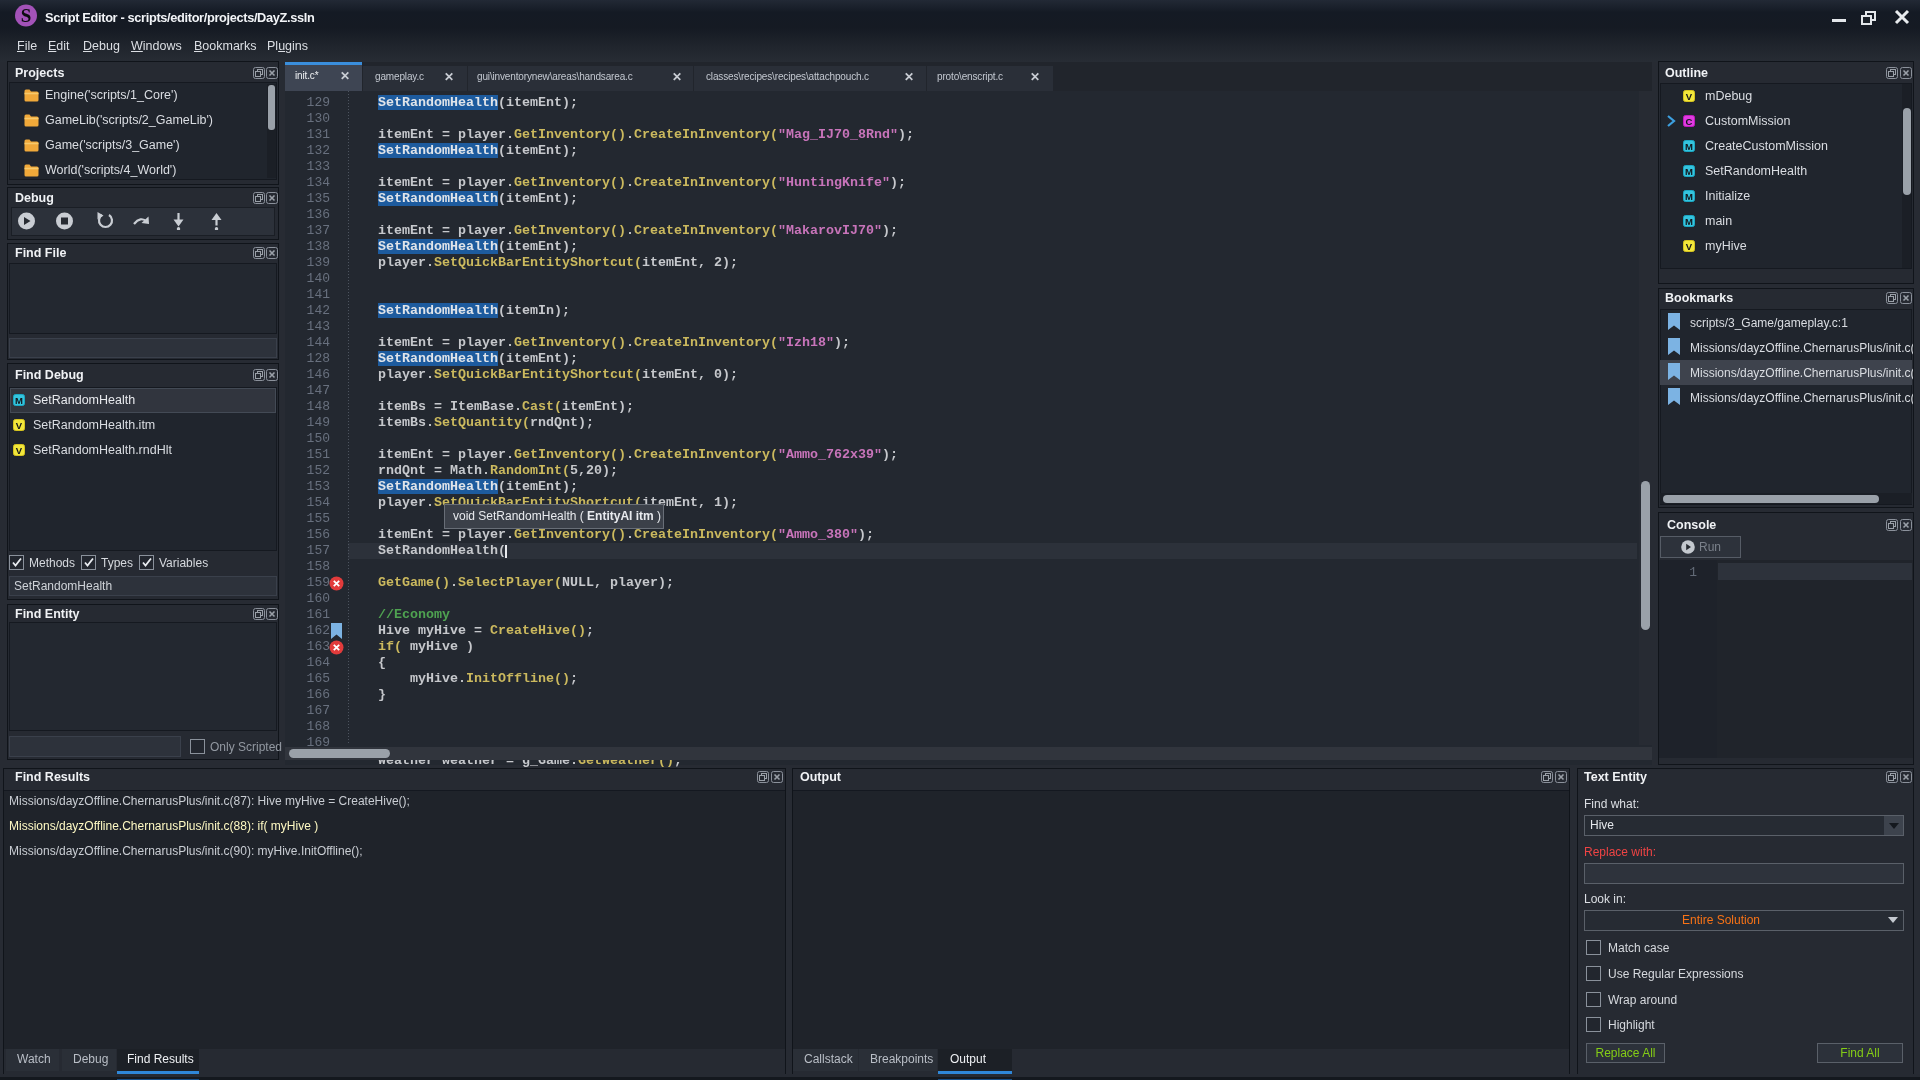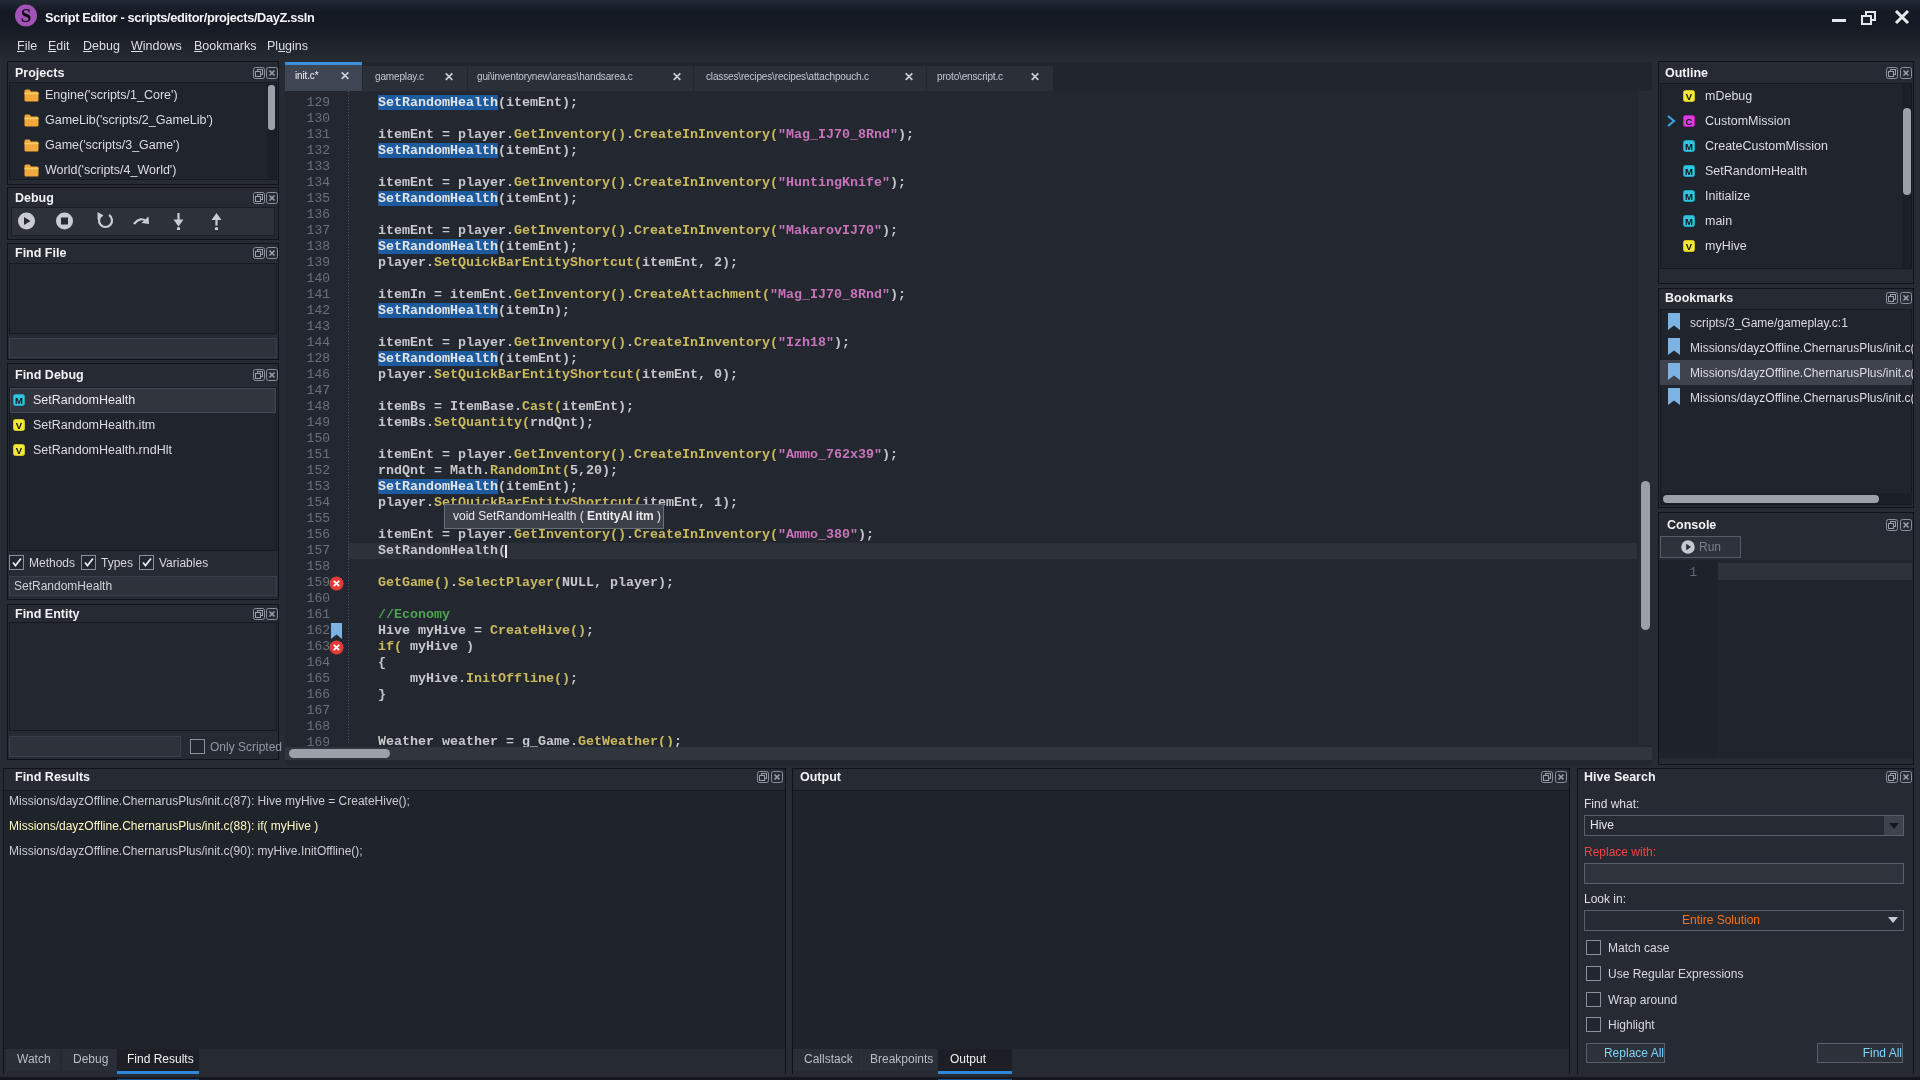--- a/index.html
+++ b/index.html
@@ -29,21 +29,21 @@
   .tab { top:66px; height:25px; background:#2a2f38; font-size:12px; color:#c3c8d0; }
   .tabt { font-size:10px; letter-spacing:-0.15px; color:#c3c8d0; }
   .tabx { color:#c9cdd4; font-size:12px; font-weight:bold; }
   .cl { font:bold 13.333px "Liberation Mono",monospace; line-height:16px; white-space:pre; color:#c6c8cc; }
   .ln { font:13px "Liberation Mono",monospace; line-height:16px; color:#68707e; text-align:right; width:40px; }
   .g { color:#cbb95e; }
   .s { color:#c874ba; }
   .cm { color:#4fa351; }
   .hl { background:#1d5b9e; color:#e0e4e9; }
   .thumb { background:#9aa1a9; border-radius:5px; }
-  .btn { background:#2c313a; border:1px solid #5a6069; color:#7dd3fc; font-size:12px; text-align:right; }
+  .btn { background:#2c313a; border:1px solid #5a6069; color:#84cc16; font-size:12px; text-align:center; }
 </style>
 </head>
 <body>
 <div id="root">
   <div class="abs" id="hdr"></div>
   <div class="abs" id="title">Script Editor - scripts/editor/projects/DayZ.ssln</div>
 
   <svg class="abs" style="left:14px;top:4px" width="24" height="24" viewBox="0 0 24 24">
     <circle cx="12" cy="11.5" r="11" fill="#a352b8"></circle>
     <text x="12" y="18" text-anchor="middle" font-family="Liberation Serif,serif" font-size="19" font-weight="bold" fill="#0c0c10">S</text>
@@ -231,21 +231,21 @@
   <div class="abs" style="left:793px;top:790px;width:776px;height:259px;background:#1f232a;border-top:1px solid #141820"></div>
   <div class="abs" style="left:793px;top:1049px;width:65px;height:22px;background:#2a2f37"></div>
   <div class="abs lbl" style="left:804px;top:1052px;color:#b9bec6">Callstack</div>
   <div class="abs" style="left:859px;top:1049px;width:78px;height:22px;background:#2a2f37"></div>
   <div class="abs lbl" style="left:870px;top:1052px;color:#b9bec6">Breakpoints</div>
   <div class="abs" style="left:938px;top:1049px;width:74px;height:22px;background:#1c2026"></div>
   <div class="abs lbl" style="left:950px;top:1052px;color:#eef0f3">Output</div>
   <div class="abs" style="left:938px;top:1071px;width:74px;height:3px;background:#2f87d8"></div>
 
   <div class="abs panel" style="left:1577px;top:768px;width:337px;height:312px"></div>
-  <div class="abs phdr" style="left:1584px;top:770px">Hive Search</div>
+  <div class="abs phdr" style="left:1584px;top:770px">Text Entity</div>
   <svg class="abs pi" style="left:1886px;top:771px" viewBox="0 0 12 12">
       <rect x=".5" y=".5" width="11" height="11" rx="2" fill="none" stroke="#8b919b"></rect>
       <rect x="4.5" y="2.5" width="5" height="5" fill="none" stroke="#9aa0a8"></rect>
       <rect x="2.5" y="4.5" width="5" height="5" fill="#262a32" stroke="#9aa0a8"></rect>
     </svg>
   <svg class="abs pi" style="left:1900px;top:771px" viewBox="0 0 12 12">
       <rect x=".5" y=".5" width="11" height="11" rx="2" fill="none" stroke="#8b919b"></rect>
       <path d="M3.5 3.5 L8.5 8.5 M8.5 3.5 L3.5 8.5" stroke="#9aa0a8" stroke-width="1.6"></path>
     </svg>
   <div class="abs lbl" style="left:1584px;top:797px;color:#dcdfe4">Find what:</div>
@@ -427,41 +427,40 @@
   <div class="abs ln" style="left:290px;top:735px">169</div>
 
   <div class="abs cl" style="left:346px;top:95px">    <span class="hl">SetRandomHealth</span>(itemEnt);</div>
   <div class="abs cl" style="left:346px;top:127px">    itemEnt = player.<span class="g">GetInventory()</span>.<span class="g">CreateInInventory(</span><span class="s">"Mag_IJ70_8Rnd"</span>);</div>
   <div class="abs cl" style="left:346px;top:143px">    <span class="hl">SetRandomHealth</span>(itemEnt);</div>
   <div class="abs cl" style="left:346px;top:175px">    itemEnt = player.<span class="g">GetInventory()</span>.<span class="g">CreateInInventory(</span><span class="s">"HuntingKnife"</span>);</div>
   <div class="abs cl" style="left:346px;top:191px">    <span class="hl">SetRandomHealth</span>(itemEnt);</div>
   <div class="abs cl" style="left:346px;top:223px">    itemEnt = player.<span class="g">GetInventory()</span>.<span class="g">CreateInInventory(</span><span class="s">"MakarovIJ70"</span>);</div>
   <div class="abs cl" style="left:346px;top:239px">    <span class="hl">SetRandomHealth</span>(itemEnt);</div>
   <div class="abs cl" style="left:346px;top:255px">    player.<span class="g">SetQuickBarEntityShortcut(</span>itemEnt, 2);</div>
-  <div class="abs cl" style="left:346px;top:287px">    itemIn = itemEnt.<span class="g">GetInventory()</span>.<span class="g">CreateAttachment(</span><span class="s">"Mag_IJ70_8Rnd"</span>);</div>
   <div class="abs cl" style="left:346px;top:303px">    <span class="hl">SetRandomHealth</span>(itemIn);</div>
   <div class="abs cl" style="left:346px;top:335px">    itemEnt = player.<span class="g">GetInventory()</span>.<span class="g">CreateInInventory(</span><span class="s">"Izh18"</span>);</div>
   <div class="abs cl" style="left:346px;top:351px">    <span class="hl">SetRandomHealth</span>(itemEnt);</div>
   <div class="abs cl" style="left:346px;top:367px">    player.<span class="g">SetQuickBarEntityShortcut(</span>itemEnt, 0);</div>
   <div class="abs cl" style="left:346px;top:399px">    itemBs = ItemBase.<span class="g">Cast(</span>itemEnt);</div>
   <div class="abs cl" style="left:346px;top:415px">    itemBs.<span class="g">SetQuantity(</span>rndQnt);</div>
   <div class="abs cl" style="left:346px;top:447px">    itemEnt = player.<span class="g">GetInventory()</span>.<span class="g">CreateInInventory(</span><span class="s">"Ammo_762x39"</span>);</div>
   <div class="abs cl" style="left:346px;top:463px">    rndQnt = Math.<span class="g">RandomInt(</span>5,20);</div>
   <div class="abs cl" style="left:346px;top:479px">    <span class="hl">SetRandomHealth</span>(itemEnt);</div>
   <div class="abs cl" style="left:346px;top:495px">    player.<span class="g">SetQuickBarEntityShortcut(</span>itemEnt, 1);</div>
   <div class="abs cl" style="left:346px;top:527px">    itemEnt = player.<span class="g">GetInventory()</span>.<span class="g">CreateInInventory(</span><span class="s">"Ammo_380"</span>);</div>
   <div class="abs cl" style="left:346px;top:543px">    SetRandomHealth(</div>
   <div class="abs cl" style="left:346px;top:575px">    <span class="g">GetGame()</span>.<span class="g">SelectPlayer(</span>NULL, player);</div>
   <div class="abs cl" style="left:346px;top:607px">    <span class="cm">//Economy</span></div>
   <div class="abs cl" style="left:346px;top:623px">    Hive myHive = <span class="g">CreateHive()</span>;</div>
   <div class="abs cl" style="left:346px;top:639px">    <span class="g">if(</span> myHive )</div>
   <div class="abs cl" style="left:346px;top:655px">    {</div>
   <div class="abs cl" style="left:346px;top:671px">        myHive.<span class="g">InitOffline()</span>;</div>
   <div class="abs cl" style="left:346px;top:687px">    }</div>
-  <div class="abs cl" style="left:346px;top:734px">    Weather weather = g_Game.<span class="g">GetWeather()</span>;</div>
+  <div class="abs cl" style="left:346px;top:753px">    Weather weather = g_Game.<span class="g">GetWeather()</span>;</div>
 
   <svg class="abs" style="left:329px;top:576px" width="15" height="15" viewBox="0 0 15 15">
       <circle cx="7.5" cy="7.5" r="7" fill="#e23b3b"></circle>
       <path d="M4.8 4.8 L10.2 10.2 M10.2 4.8 L4.8 10.2" stroke="#fff" stroke-width="1.8"></path>
     </svg>
   <svg class="abs" style="left:329px;top:640px" width="15" height="15" viewBox="0 0 15 15">
       <circle cx="7.5" cy="7.5" r="7" fill="#e23b3b"></circle>
       <path d="M4.8 4.8 L10.2 10.2 M10.2 4.8 L4.8 10.2" stroke="#fff" stroke-width="1.8"></path>
     </svg>
   <svg class="abs" style="left:330px;top:623px" width="13" height="17" viewBox="0 0 13 17">

